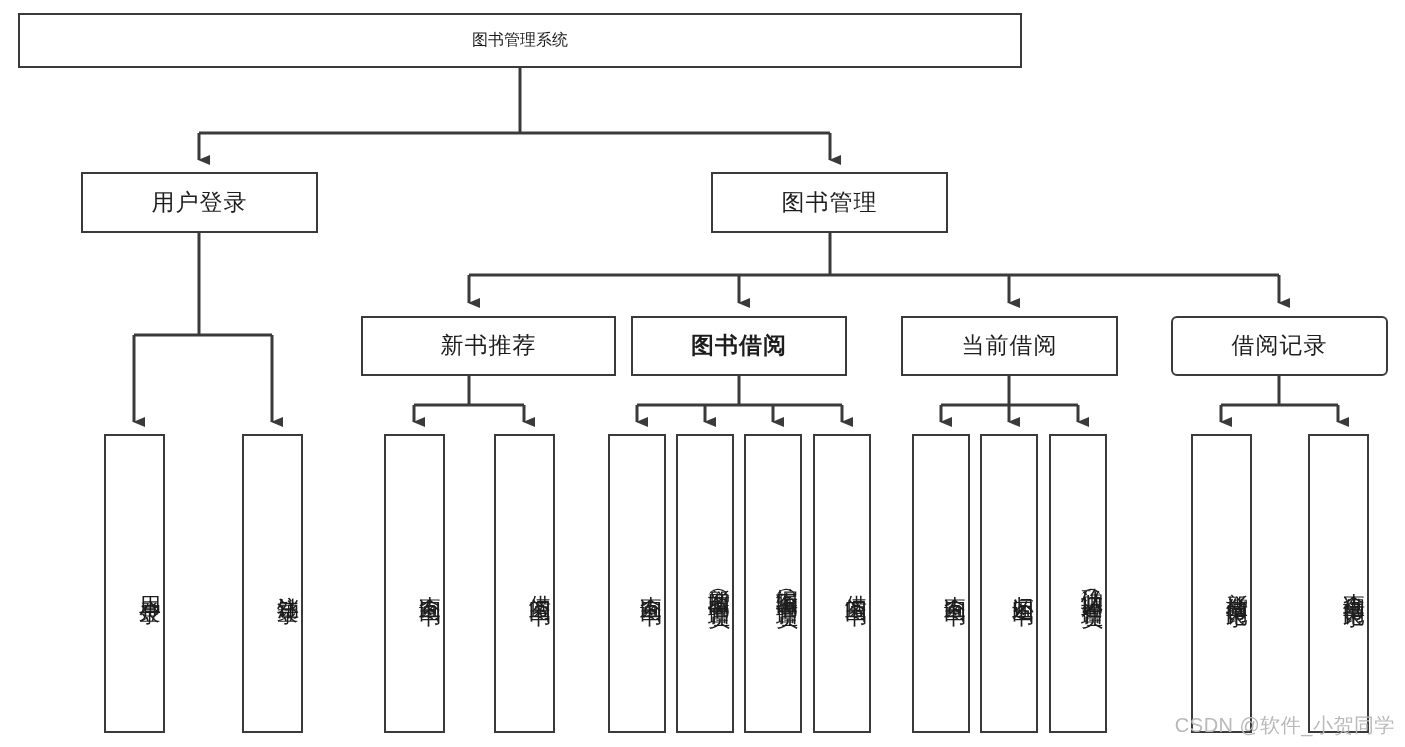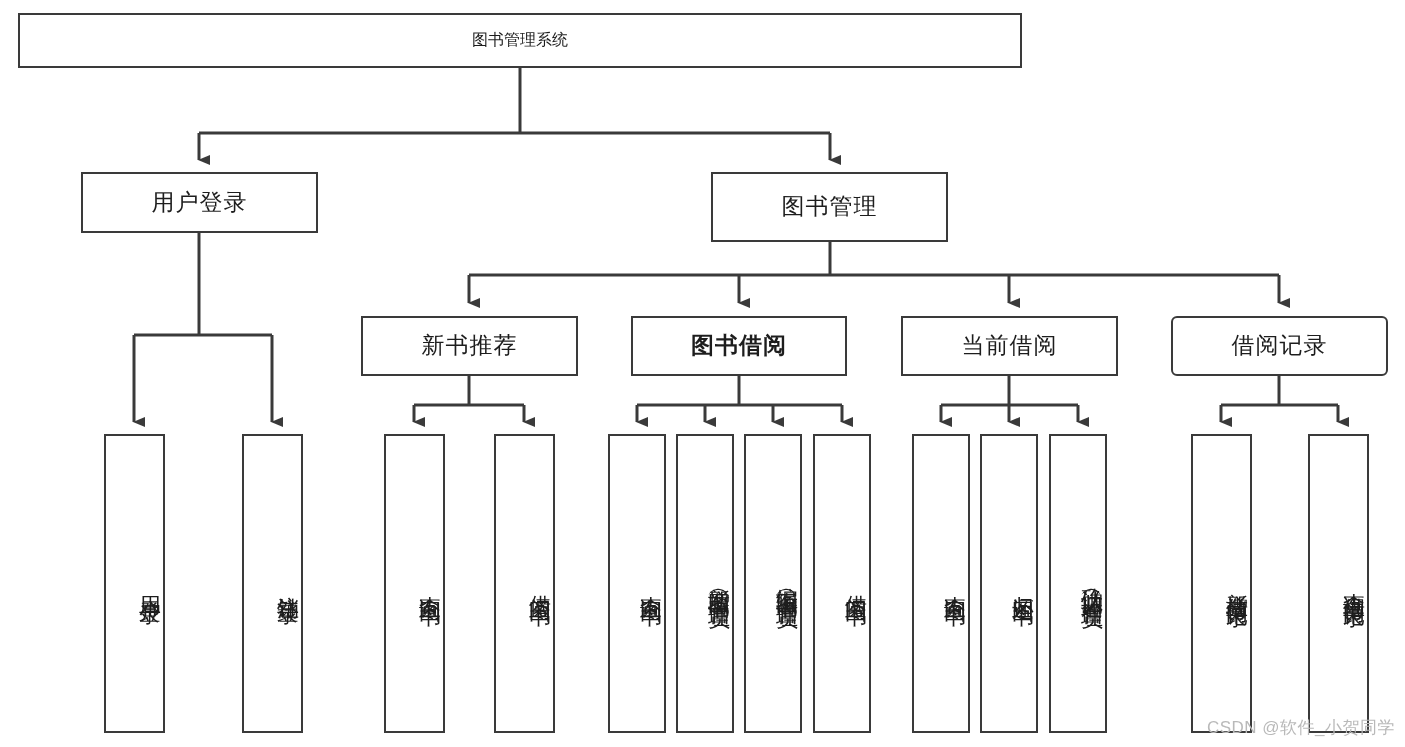--- a/index.html
+++ b/index.html
@@ -56,21 +56,21 @@
   }
   .node.v .vtext {
     writing-mode: vertical-rl;
     text-orientation: upright;
     white-space: nowrap;
   }
   .watermark {
     position: absolute;
     right: 10px;
     bottom: 8px;
-    font-size: 17px;
+    font-size: 20px;
     color: #b9b9b9;
     letter-spacing: 0.5px;
     white-space: nowrap;
   }
 </style>
 </head>
 <body>
 
 <div id="canvas">
 
@@ -127,25 +127,25 @@
     </g>
   </svg>
 
   <div class="node root" style="left:18px; top:13px; width:1004px; height:55px;">
     <span>图书管理系统</span>
   </div>
 
   <div class="node h" style="left:81px; top:172px; width:237px; height:61px;">
     <span>用户登录</span>
   </div>
-  <div class="node h" style="left:711px; top:172px; width:237px; height:70px;">
+  <div class="node h" style="left:711px; top:172px; width:237px; height:61px;">
     <span>图书管理</span>
   </div>
 
-  <div class="node h" style="left:361px; top:316px; width:217px; height:60px;">
+  <div class="node h" style="left:361px; top:316px; width:255px; height:60px;">
     <span>新书推荐</span>
   </div>
   <div class="node h" style="left:631px; top:316px; width:216px; height:60px;font-weight:bold;">
     <span>图书借阅</span>
   </div>
   <div class="node h" style="left:901px; top:316px; width:217px; height:60px;">
     <span>当前借阅</span>
   </div>
   <div class="node h" style="left:1171px; top:316px; width:217px; height:60px;border-radius:6px;">
     <span>借阅记录</span>

